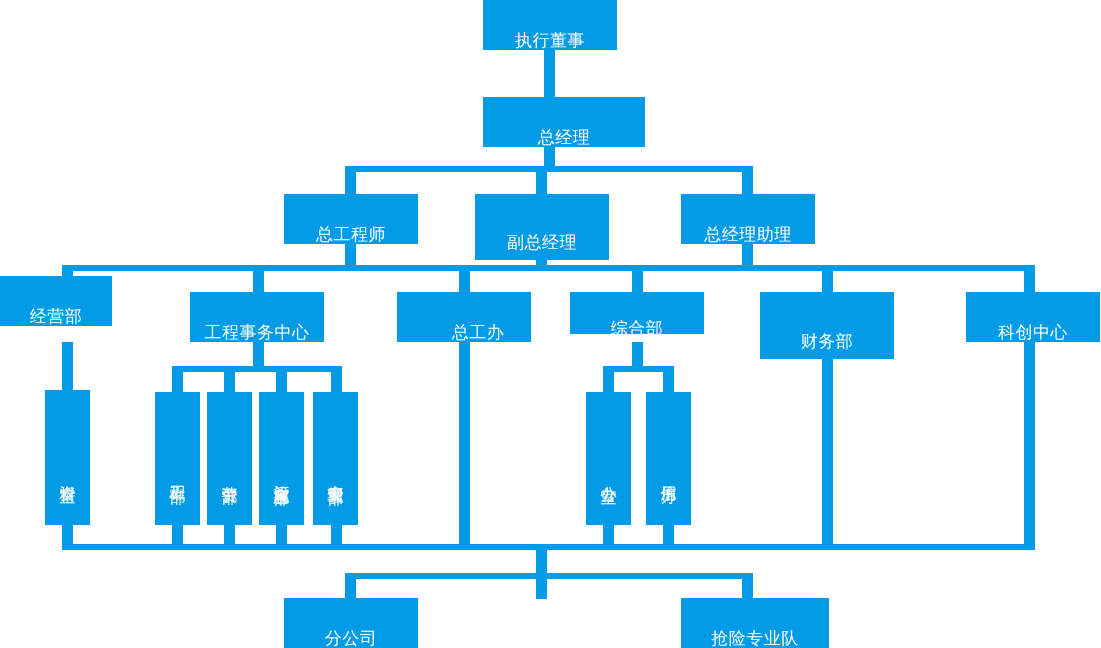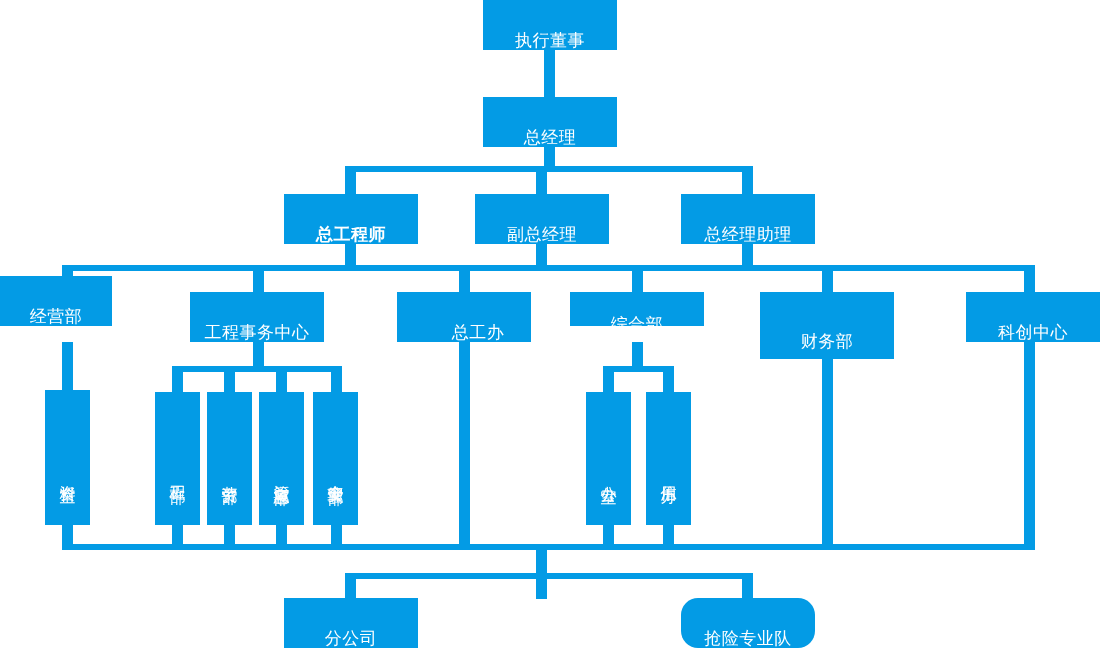--- a/index.html
+++ b/index.html
@@ -109,44 +109,44 @@
   <div class="conn" style="left:536px; top:544px; width:11px; height:35px;"></div>
   <div class="conn" style="left:350px; top:573px; width:398px; height:6px;"></div>
   <div class="conn" style="left:345px; top:573px; width:11px; height:26px;"></div>
   <div class="conn" style="left:536px; top:573px; width:11px; height:26px;"></div>
   <div class="conn" style="left:742px; top:573px; width:11px; height:26px;"></div>
 
   <div class="node" style="left:483px; top:0px; width:134px; height:50px;">
     <span class="node-label">执行董事</span>
   </div>
 
-  <div class="node" style="left:483px; top:97px; width:134px; height:50px;">
+  <div class="node" style="left:483px; top:97px; width:162px; height:50px;">
     <span class="node-label">总经理</span>
   </div>
 
-  <div class="node" style="left:284px; top:194px; width:134px; height:50px;font-weight:bold;">
+  <div class="node" style="left:284px; top:194px; width:134px; height:50px;">
     <span class="node-label">总工程师</span>
   </div>
-  <div class="node" style="left:475px; top:194px; width:134px; height:50px;">
+  <div class="node" style="left:475px; top:194px; width:134px; height:66px;">
     <span class="node-label">副总经理</span>
   </div>
   <div class="node" style="left:681px; top:194px; width:134px; height:50px;">
     <span class="node-label">总经理助理</span>
   </div>
 
   <div class="node" style="left:0px; top:276px; width:112px; height:50px;">
     <span class="node-label">经营部</span>
   </div>
   <div class="node" style="left:190px; top:292px; width:134px; height:50px;">
     <span class="node-label">工程事务中心</span>
   </div>
   <div class="node" style="left:397px; top:292px; width:134px; height:50px;padding-left:28px;">
     <span class="node-label">总工办</span>
   </div>
-  <div class="node" style="left:570px; top:292px; width:134px; height:34px;">
+  <div class="node" style="left:570px; top:292px; width:134px; height:42px;">
     <span class="node-label">综合部</span>
   </div>
   <div class="node" style="left:760px; top:292px; width:134px; height:67px;">
     <span class="node-label">财务部</span>
   </div>
   <div class="node" style="left:966px; top:292px; width:134px; height:50px;text-align:right;">
     <span class="node-label">科创中心</span>
   </div>
 
   <div class="node vertical" style="left:45px; top:390px; width:45px; height:135px;">
@@ -167,17 +167,17 @@
   <div class="node vertical" style="left:586px; top:392px; width:45px; height:133px;">
     <span class="node-label">办公室</span>
   </div>
   <div class="node vertical" style="left:646px; top:392px; width:45px; height:133px;">
     <span class="node-label">信用办</span>
   </div>
 
   <div class="node" style="left:284px; top:598px; width:134px; height:50px;text-align:right;">
     <span class="node-label">分公司</span>
   </div>
-  <div class="node" style="left:681px; top:598px; width:134px; height:50px;border-radius:17px;">
+  <div class="node" style="left:681px; top:598px; width:148px; height:50px;">
     <span class="node-label">抢险专业队</span>
   </div>
 
 </div>
 
 </body></html>

